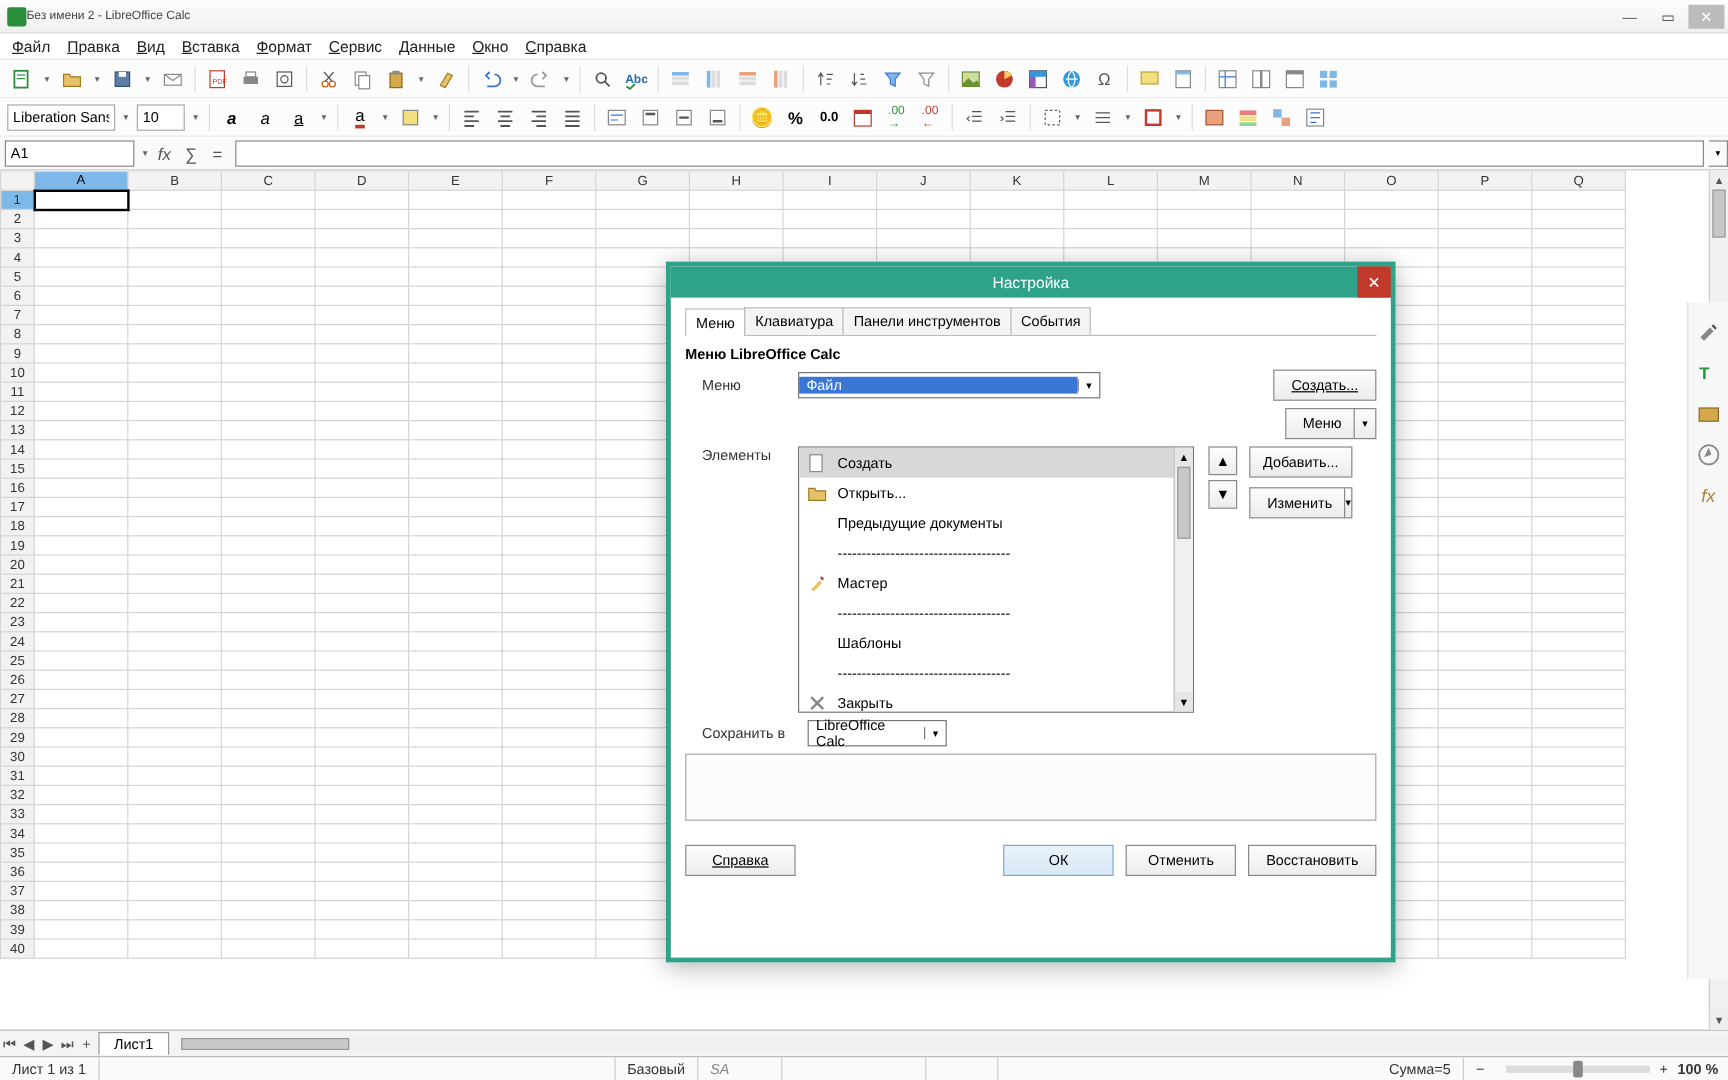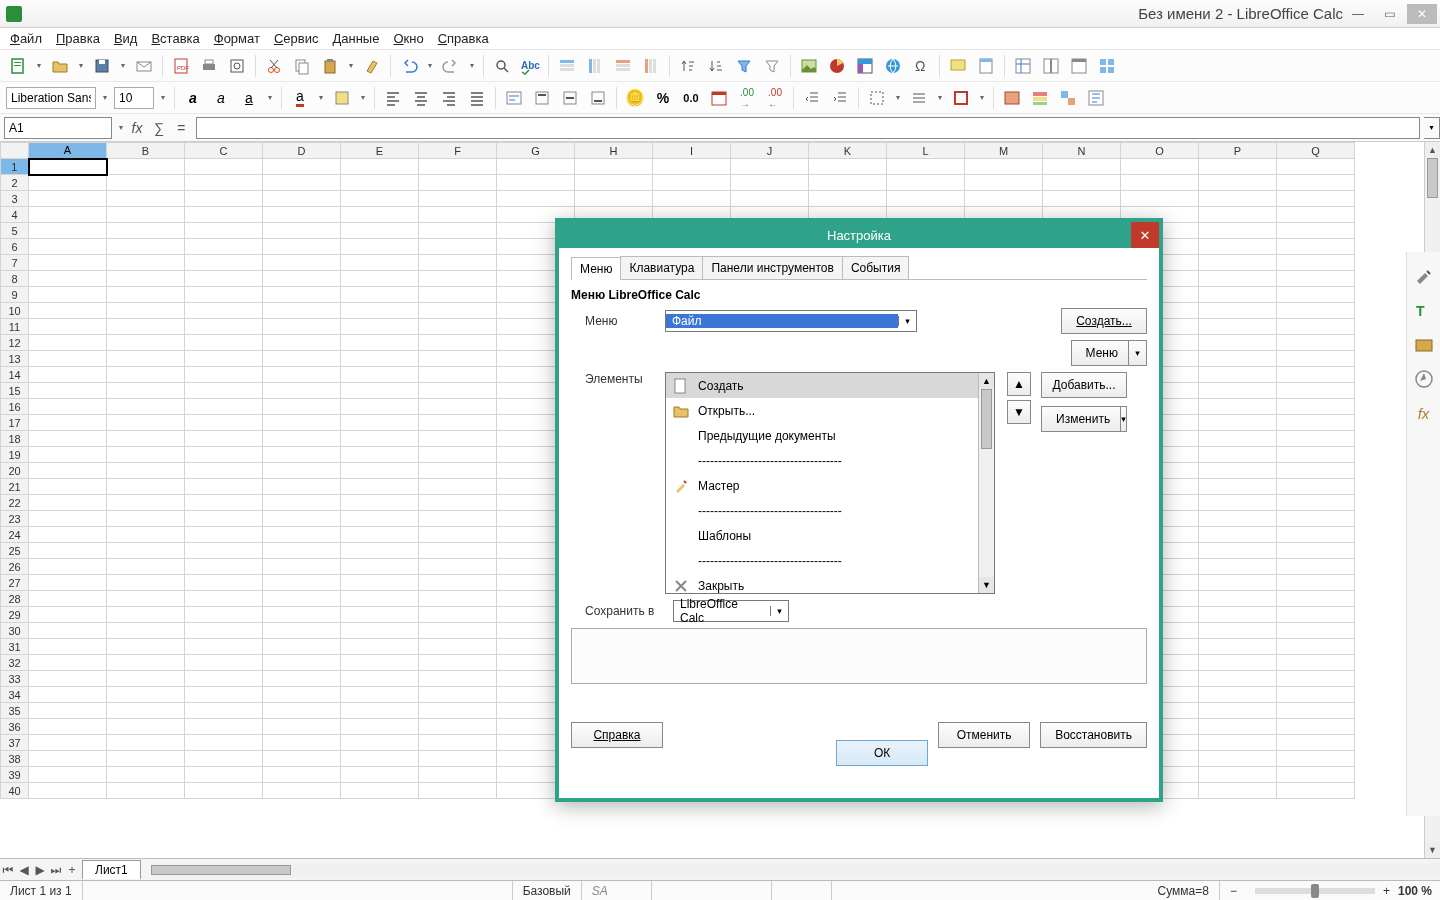--- a/index.html
+++ b/index.html
@@ -1,21 +1,21 @@
 <!DOCTYPE html>
 <html><head>
 <meta charset="utf-8">
 <style>
 * { box-sizing: border-box; margin: 0; padding: 0; font-family: "Segoe UI", Tahoma, sans-serif; }
 body { background: #fff; width: 1440px; height: 900px; overflow: hidden; position: relative; font-size: 12px; }
 
 
 .titlebar { height: 28px; background: linear-gradient(#fdfdfd,#f0f0f0); border-bottom: 1px solid #d0d0d0; display:flex; align-items:center; }
 .titlebar .appicon { width:16px; height:16px; margin-left:6px; background:#2a8f3a; border-radius:2px; }
-.titlebar .title { flex:1; text-align:right; color:#444; font-size:15px; }
+.titlebar .title { flex:1; text-align:left; color:#444; font-size:10px; }
 .titlebar .winbtns { display:flex; gap:2px; margin-right:3px; }
 .titlebar .wb { width:30px; height:20px; display:flex; align-items:center; justify-content:center; border:1px solid transparent; color:#555; font-size:12px; cursor:default;}
 .titlebar .wb.close{ background:#bbb; color:#fff;}
 
 
 .menubar { height:22px; background:#fff; display:flex; align-items:center; padding:0 4px; gap:2px; border-bottom:1px solid #e6e6e6;}
 .menubar span { padding:2px 6px; font-size:13px; color:#222;}
 .menubar span u{text-decoration:underline;}
 
 
@@ -98,21 +98,21 @@
 .listbox .lscroll{position:absolute;right:0;top:0;bottom:0;width:16px;background:#f0f0f0;border-left:1px solid #bbb;}
 .listbox .lscroll .arr{height:16px;display:flex;align-items:center;justify-content:center;font-size:9px;background:#e6e6e6;}
 .listbox .lscroll .thumb{position:absolute;left:2px;right:2px;top:16px;height:60px;background:#c8c8c8;border:1px solid #999;}
 
 .movebtns{display:flex;flex-direction:column;gap:4px;margin-left:12px;justify-content:center;}
 .movebtns .mb{width:24px;height:24px;border:1px solid #888;background:linear-gradient(#fdfdfd,#ececec);display:flex;align-items:center;justify-content:center;font-size:12px;}
 
 .desc{border:1px solid #aaa;height:56px;background:#fcfcfc;margin-top:4px;}
 .dlg-footer{display:flex; gap:10px; margin-top:20px;align-items:center;}
 .dlg-footer .btn{width:92px;justify-content:center;}
-.dlg-footer .btn.ok{background:linear-gradient(#eaf3fb,#d6e8f7);border-color:#6fa8d8;margin-top:36px;}
+.dlg-footer .btn.ok{background:linear-gradient(#eaf3fb,#d6e8f7);border-color:#6fa8d8;}
 </style>
 </head>
 <body>
 
 <div class="titlebar">
   <div class="appicon"></div>
   <div class="title">Без имени 2 - LibreOffice Calc</div>
   <div class="winbtns">
     <div class="wb">—</div>
     <div class="wb">▭</div>
@@ -1396,21 +1396,21 @@
 <div class="status">
   <div class="cell">Лист 1 из 1</div>
   <div class="cell" style="width:430px"></div>
   <div class="cell">Базовый</div>
   <div class="cell" style="width:70px">
       <i style="color:#888">SA</i>
     </div>
   <div class="cell" style="width:120px"></div>
   <div class="cell" style="width:60px"></div>
   <div class="spacer"></div>
-  <div class="cell">Сумма=8</div>
+  <div class="cell">Сумма=5</div>
   <div class="cell" style="border:none">−</div>
   <div class="zoomslider">
       <div class="zt"></div>
     </div>
   <div>+</div>
   <div class="zoom">100 %</div>
 </div>
 
 <div class="dialog">
   <div class="dtitle">

